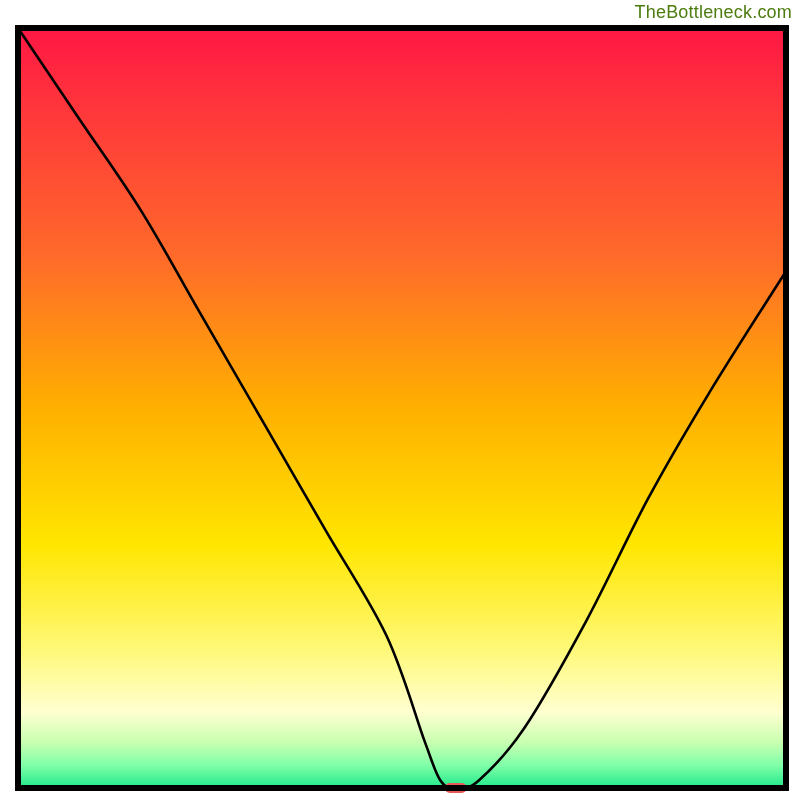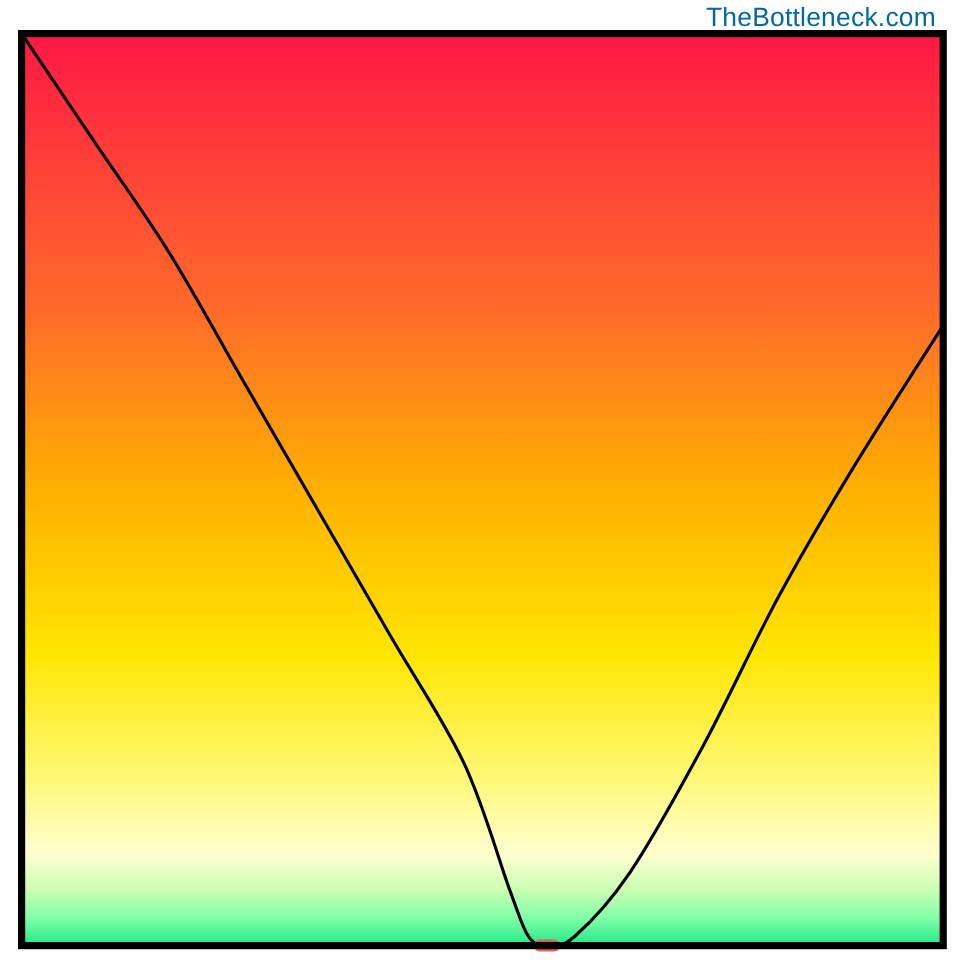--- a/index.html
+++ b/index.html
@@ -11,24 +11,24 @@
     font-family: Arial, Helvetica, sans-serif;
   }
   .container {
     position: relative;
     width: 800px;
     height: 800px;
   }
   .watermark {
     position: absolute;
     top: 2px;
-    right: 20px;
-    font-size: 22px;
+    right: 8px;
+    font-size: 18px;
     font-weight: 500;
-    color: #0369a1;
+    color: #4d7c0f;
     z-index: 10;
     letter-spacing: 0.2px;
   }
   svg {
     display: block;
   }
 </style>
 </head>
 <body>
 

